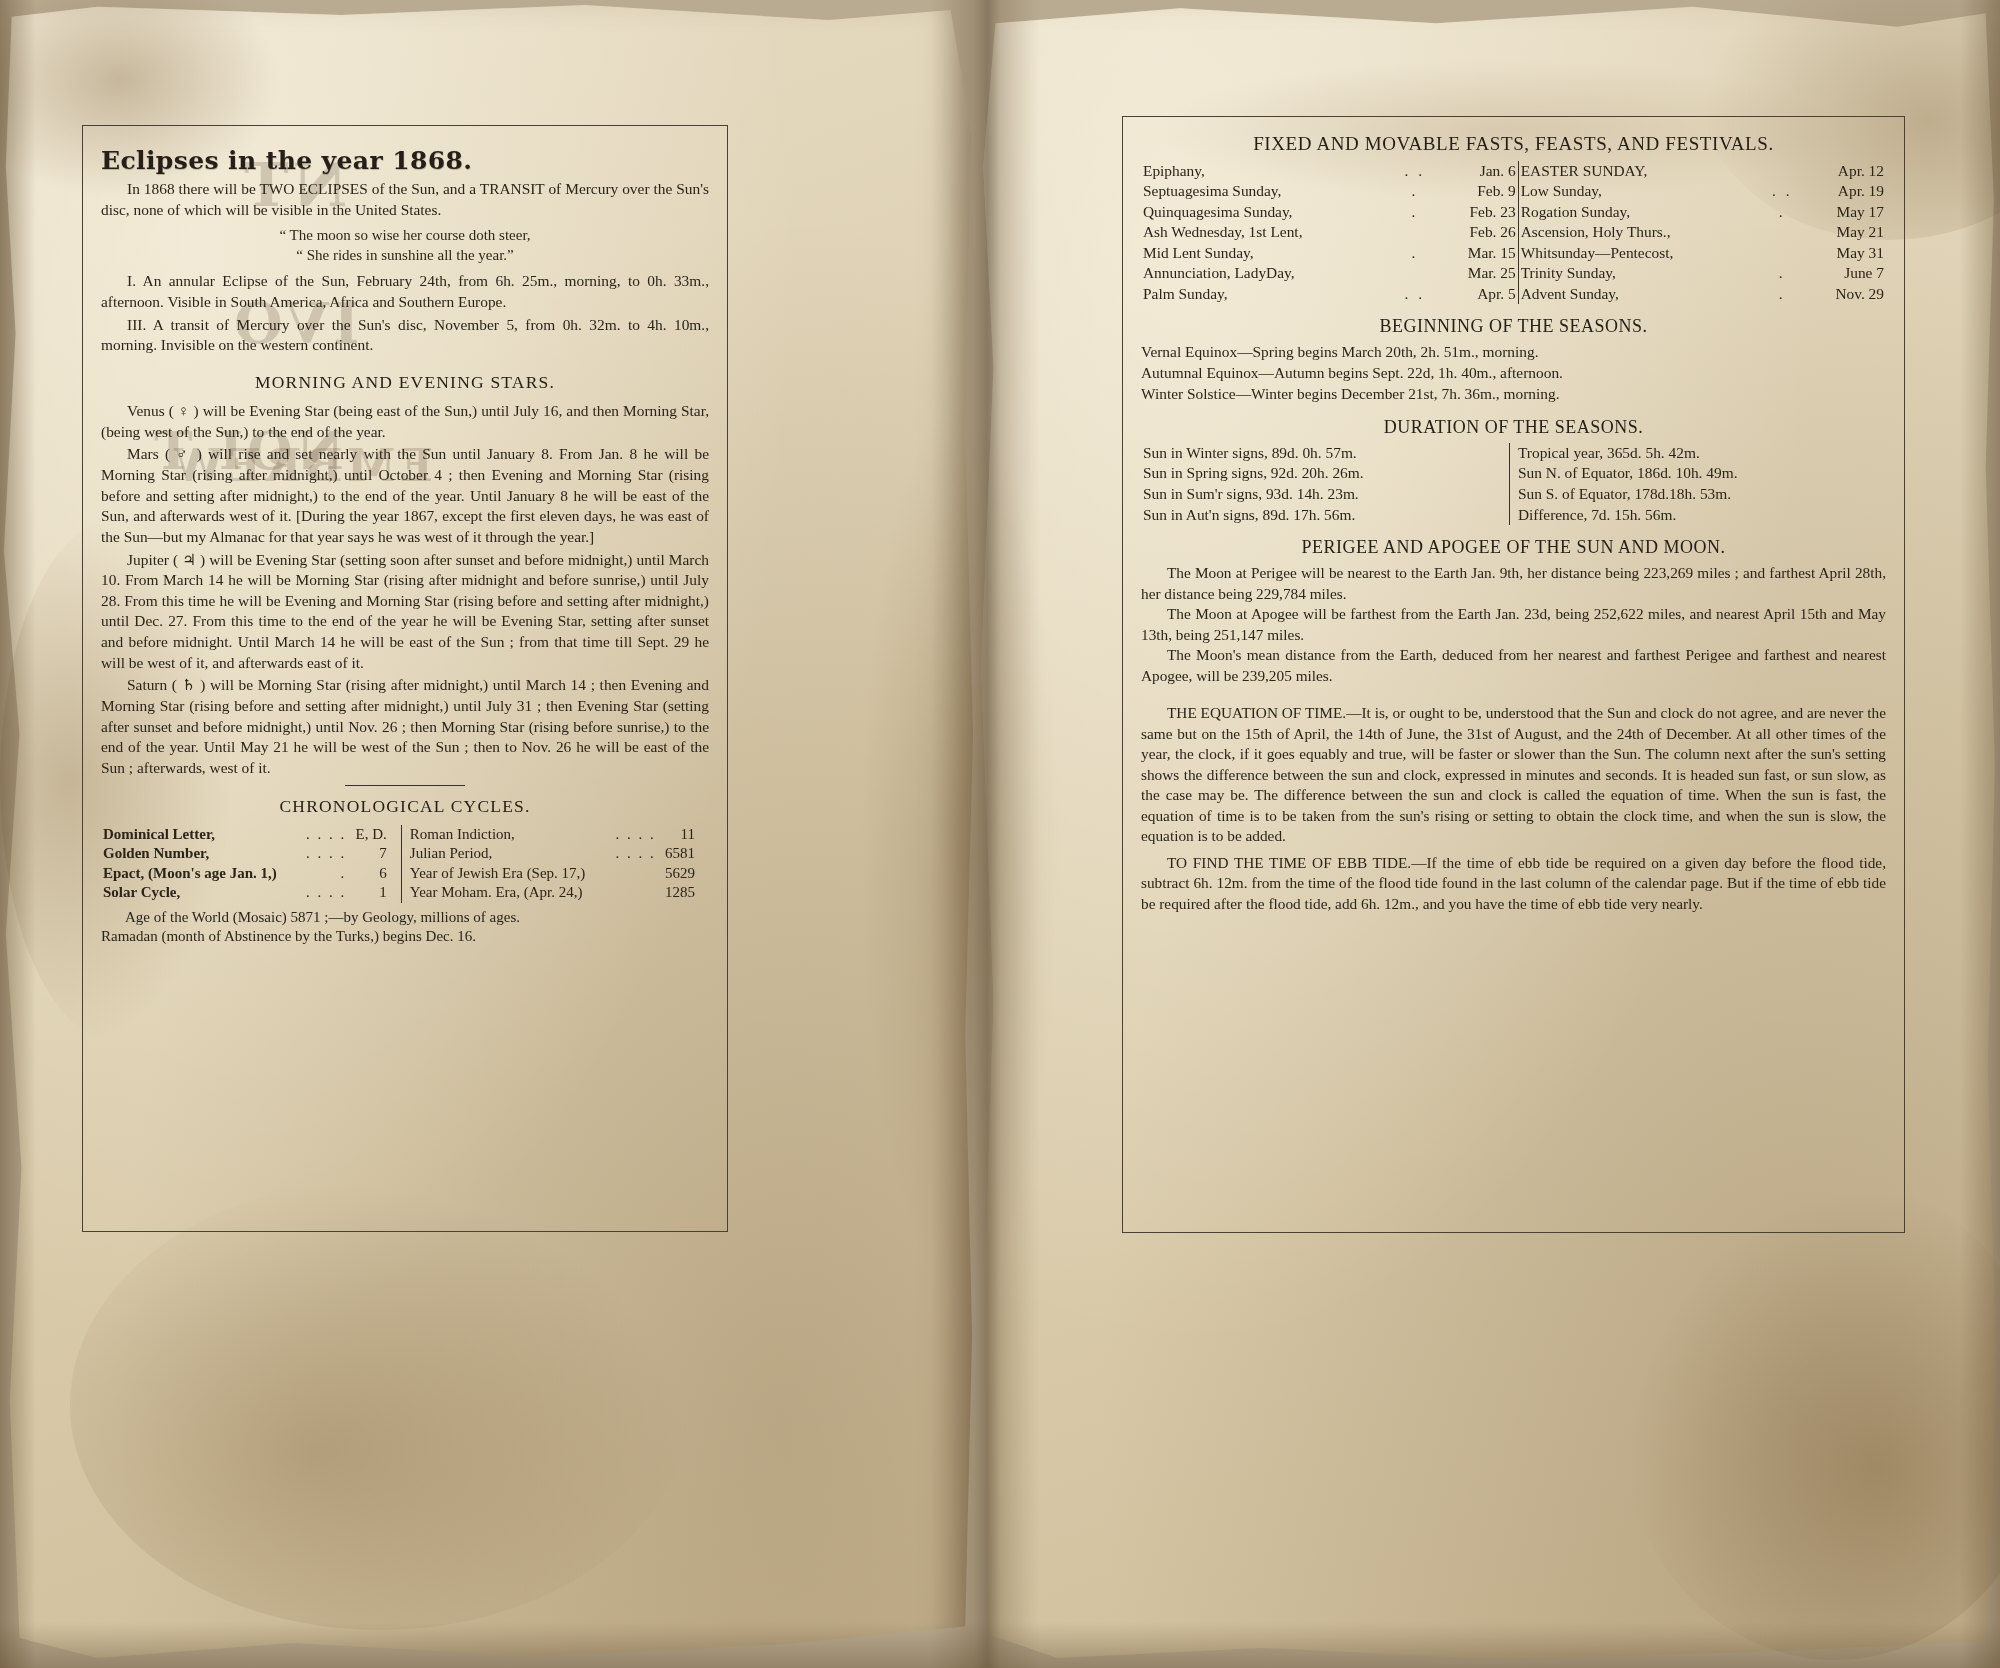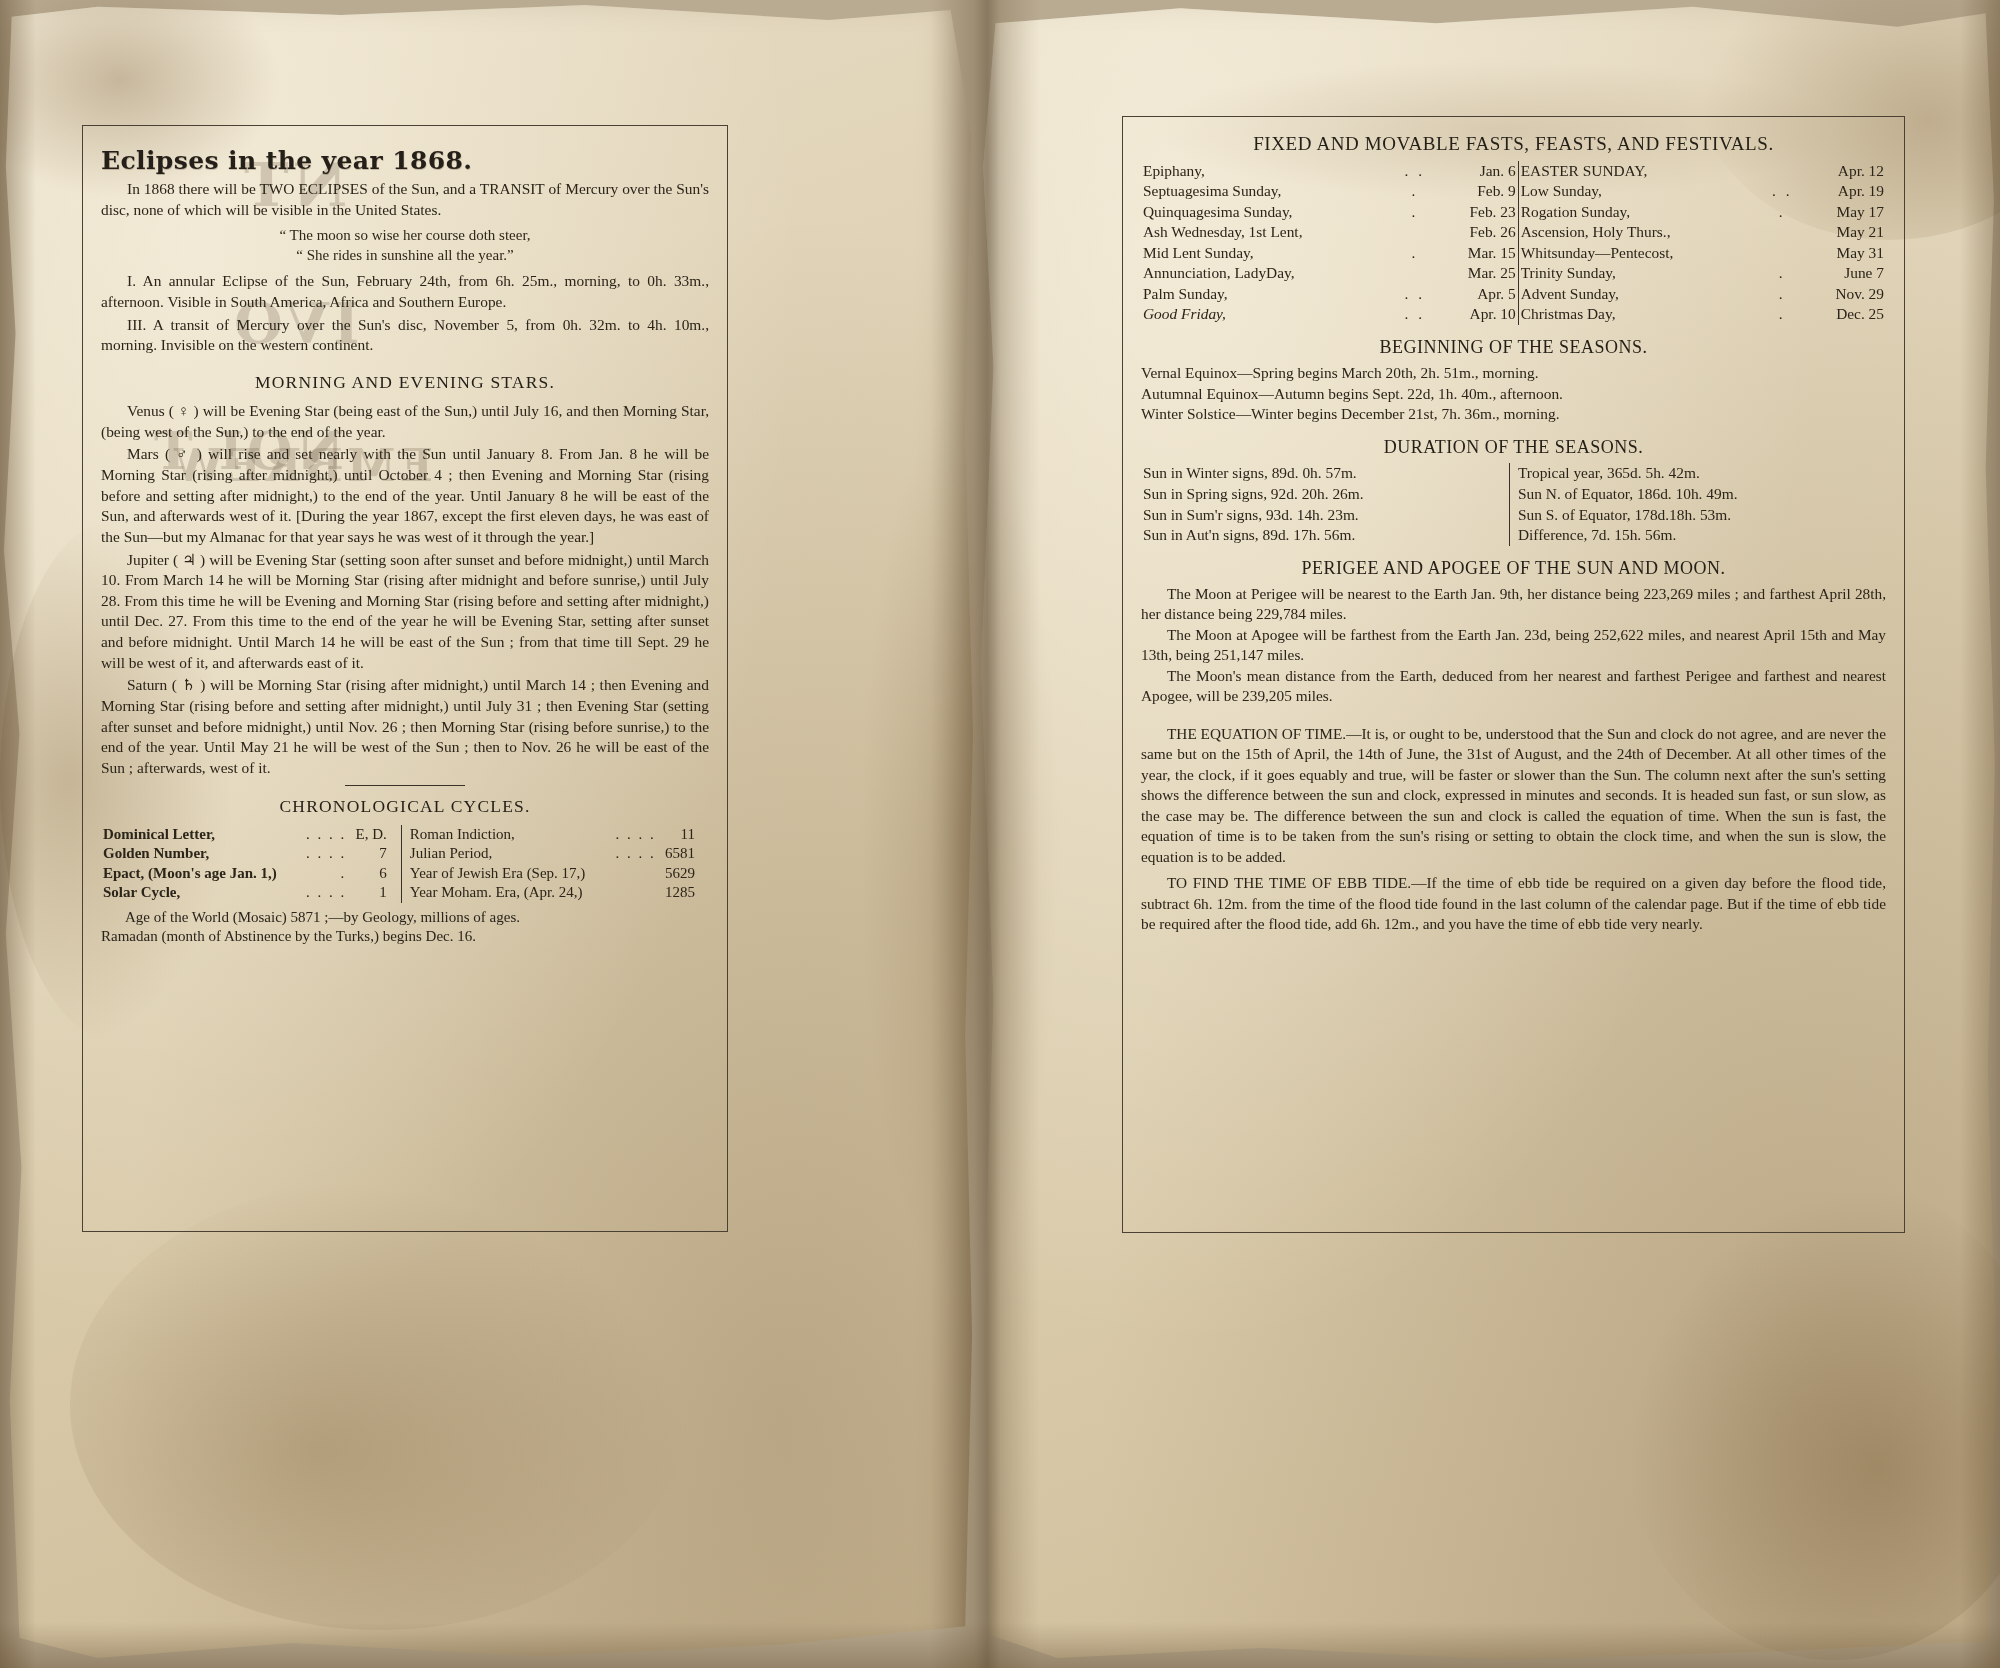--- a/index.html
+++ b/index.html
@@ -399,28 +399,20 @@
           <td class="f-date">June 7</td>
         </tr>
         <tr>
           <td class="f-name">Palm Sunday,</td>
           <td class="f-dots">. .</td>
           <td class="f-date">Apr. 5</td>
           <td class="f-div f-name">Advent Sunday,</td>
           <td class="f-dots">.</td>
           <td class="f-date">Nov. 29</td>
         </tr>
-        <tr>
-          <td class="f-name italic">Good Friday,</td>
-          <td class="f-dots">. .</td>
-          <td class="f-date">Apr. 10</td>
-          <td class="f-div f-name">Christmas Day,</td>
-          <td class="f-dots">.</td>
-          <td class="f-date">Dec. 25</td>
-        </tr>
       </tbody>
         </table>
 
       <h2 class="sec-head2">BEGINNING OF THE SEASONS.</h2>
       <p class="season-line">Vernal Equinox—Spring begins March 20th, 2h. 51m., morning.</p>
       <p class="season-line">Autumnal Equinox—Autumn begins Sept. 22d, 1h. 40m., afternoon.</p>
       <p class="season-line">Winter Solstice—Winter begins December 21st, 7h. 36m., morning.</p>
 
       <h2 class="sec-head2">DURATION OF THE SEASONS.</h2>
       <table class="dur">

